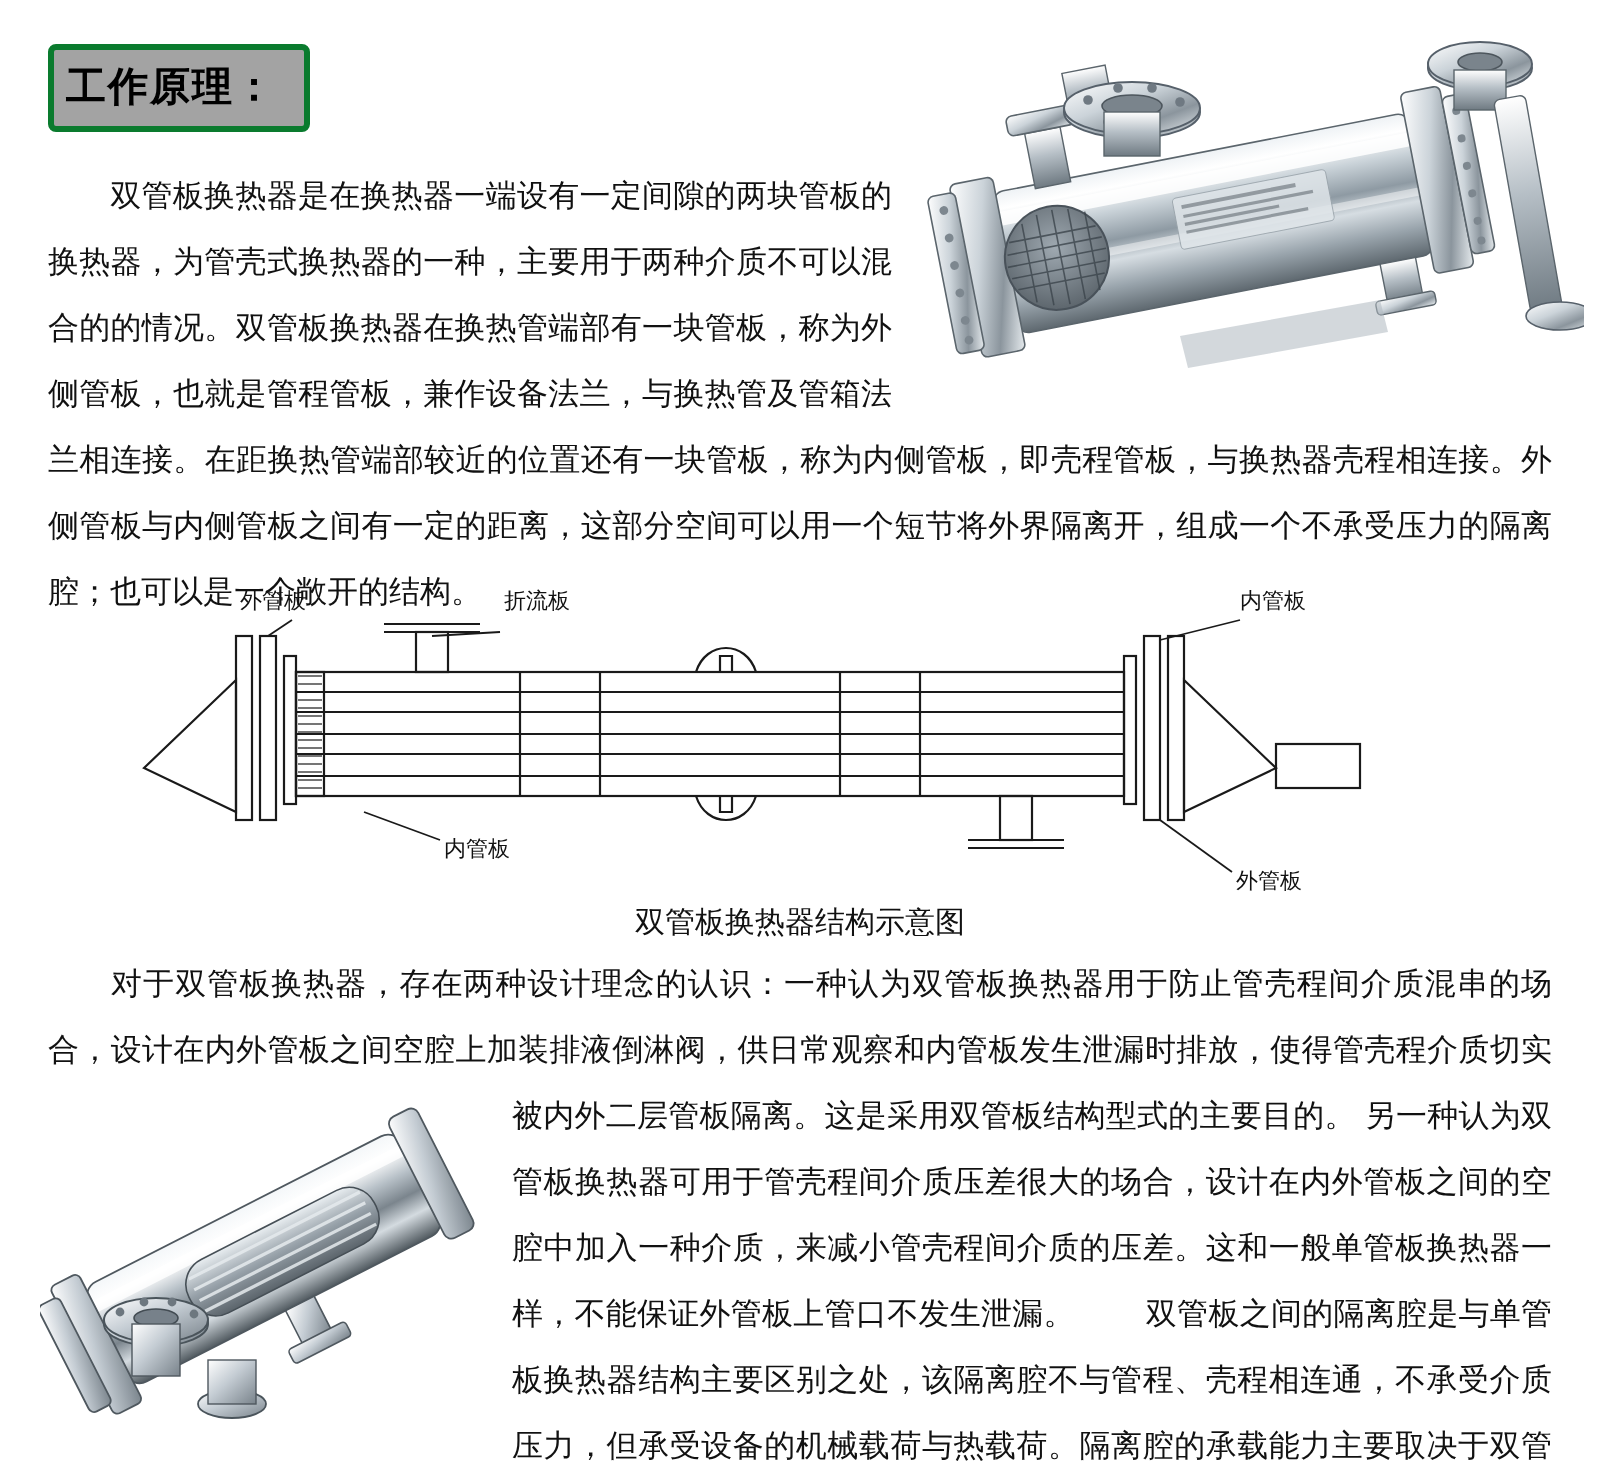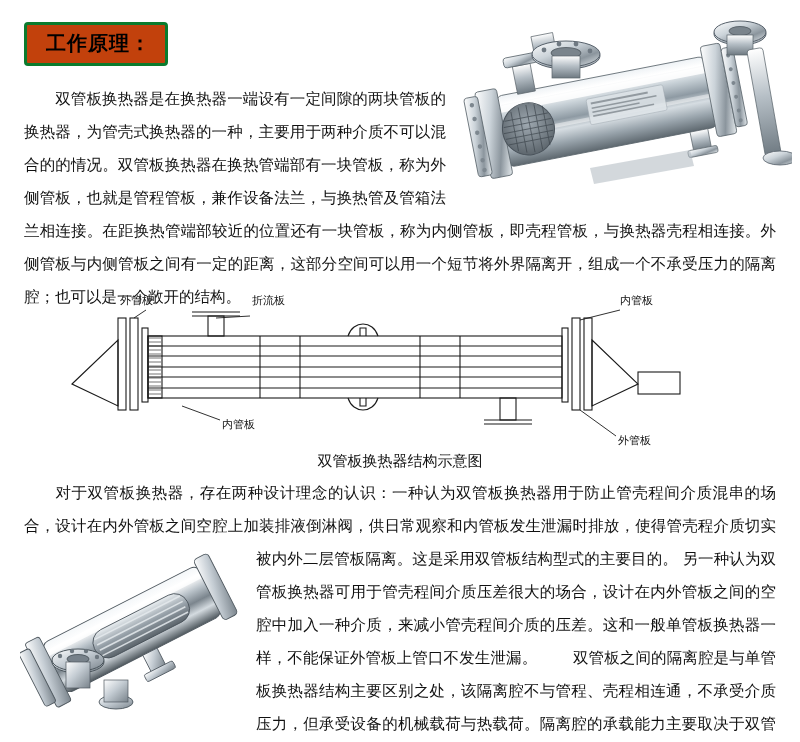--- a/index.html
+++ b/index.html
@@ -14,22 +14,22 @@
     overflow: hidden;
   }
 
   
   .header-badge {
     position: absolute;
     left: 24px;
     top: 22px;
     border: 3px solid #0a7b2e;
     border-radius: 4px;
-    padding: 5px 14px 6px 19px;
-    background: #c2410c;
+    padding: 5px 14px 6px 6px;
+    background: #a3a3a3;
   }
   .header-badge span {
     font-size: 20px;
     font-weight: bold;
     color: #000000;
     letter-spacing: 1px;
   }
 
   
   .photo-top {

